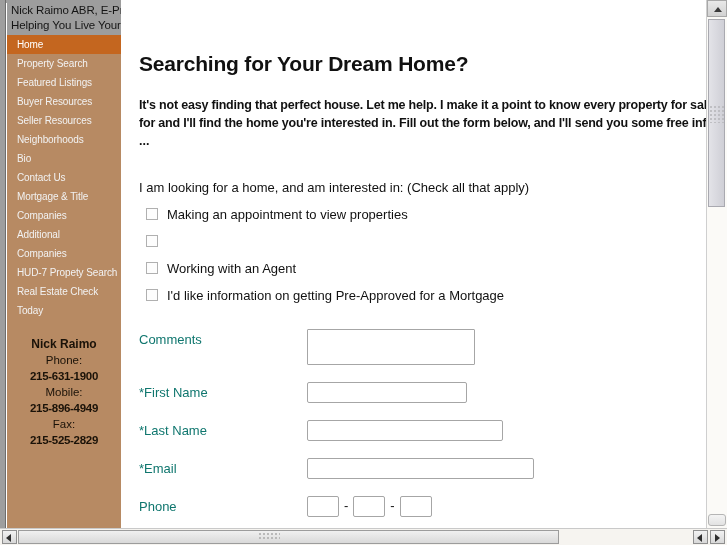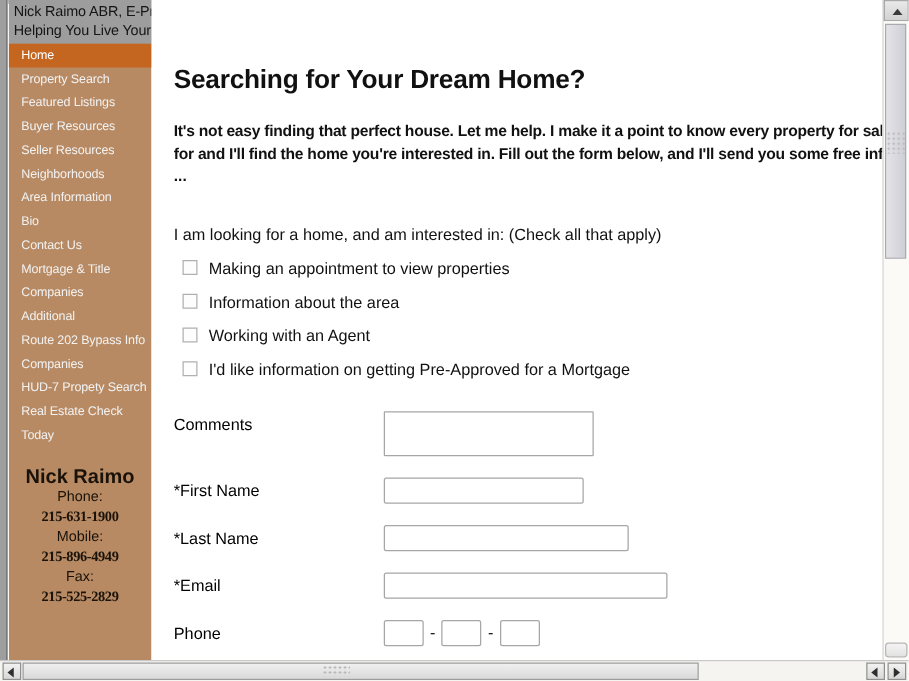--- a/index.html
+++ b/index.html
@@ -87,23 +87,23 @@
     color: #ffffff;
   }
   .contact-block {
     margin-top: 16px;
     text-align: center;
     color: #1a1208;
     font-size: 11.5px;
     line-height: 16px;
     padding: 0 4px;
   }
-  .contact-block .c-name { font-weight: bold; font-size: 16px; }
+  .contact-block .c-name { font-weight: bold; font-size: 12px; }
   .contact-block .c-label { font-weight: normal; }
-  .contact-block .c-num { font-weight: bold; letter-spacing: -0.3px; font-family: Liberation Serif, serif; }
+  .contact-block .c-num { font-weight: bold; letter-spacing: -0.3px; }
 
   
   #content {
     position: absolute;
     left: 114px; top: 0;
     width: 866px;
     padding: 0 0 0 18px;
     box-sizing: border-box;
   }
   h1.page-title {
@@ -156,21 +156,21 @@
   
   .form-row {
     display: flex;
     align-items: flex-start;
     margin-top: 15px;
   }
   .form-row .lbl {
     width: 168px;
     flex: none;
     font-size: 13px;
-    color: #000000;
+    color: #0f766e;
     padding-top: 3px;
   }
   .tfield {
     border: 1px solid #a6a6a6;
     background: #ffffff;
     box-sizing: border-box;
     height: 21px;
     font-family: "Liberation Sans", sans-serif;
     font-size: 13px;
     padding: 0 3px;
@@ -312,26 +312,24 @@
           <div>Helping You Live Your Dreams!</div>
         </div>
 
         <nav>
           <a class="nav-item active">Home</a>
           <a class="nav-item">Property Search</a>
           <a class="nav-item">Featured Listings</a>
           <a class="nav-item">Buyer Resources</a>
           <a class="nav-item">Seller Resources</a>
           <a class="nav-item">Neighborhoods</a>
-          <a class="nav-item">Area Information</a>
           <a class="nav-item">Bio</a>
           <a class="nav-item">Contact Us</a>
           <a class="nav-item">Mortgage &amp; Title Companies</a>
           <a class="nav-item">Additional</a>
-          <a class="nav-item">Route 202 Bypass Info</a>
           <a class="nav-item">Companies</a>
           <a class="nav-item">HUD-7 Propety Search</a>
           <a class="nav-item">Real Estate Check Today</a>
         </nav>
 
         <div class="contact-block">
           <div class="c-name">Nick Raimo</div>
           <div class="c-label">Phone:</div>
           <div class="c-num">215-631-1900</div>
           <div class="c-label">Mobile:</div>
@@ -348,21 +346,20 @@
         <p class="ellipsis">...</p>
 
         <div class="check-prompt">I am looking for a home, and am interested in: (Check all that apply)</div>
 
         <div class="check-row">
           <span class="cb"></span>
           <label>Making an appointment to view properties</label>
         </div>
         <div class="check-row">
           <span class="cb"></span>
-          <label>Information about the area</label>
         </div>
         <div class="check-row">
           <span class="cb"></span>
           <label>Working with an Agent</label>
         </div>
         <div class="check-row">
           <span class="cb"></span>
           <label>I'd like information on getting Pre-Approved for a Mortgage</label>
         </div>
 

